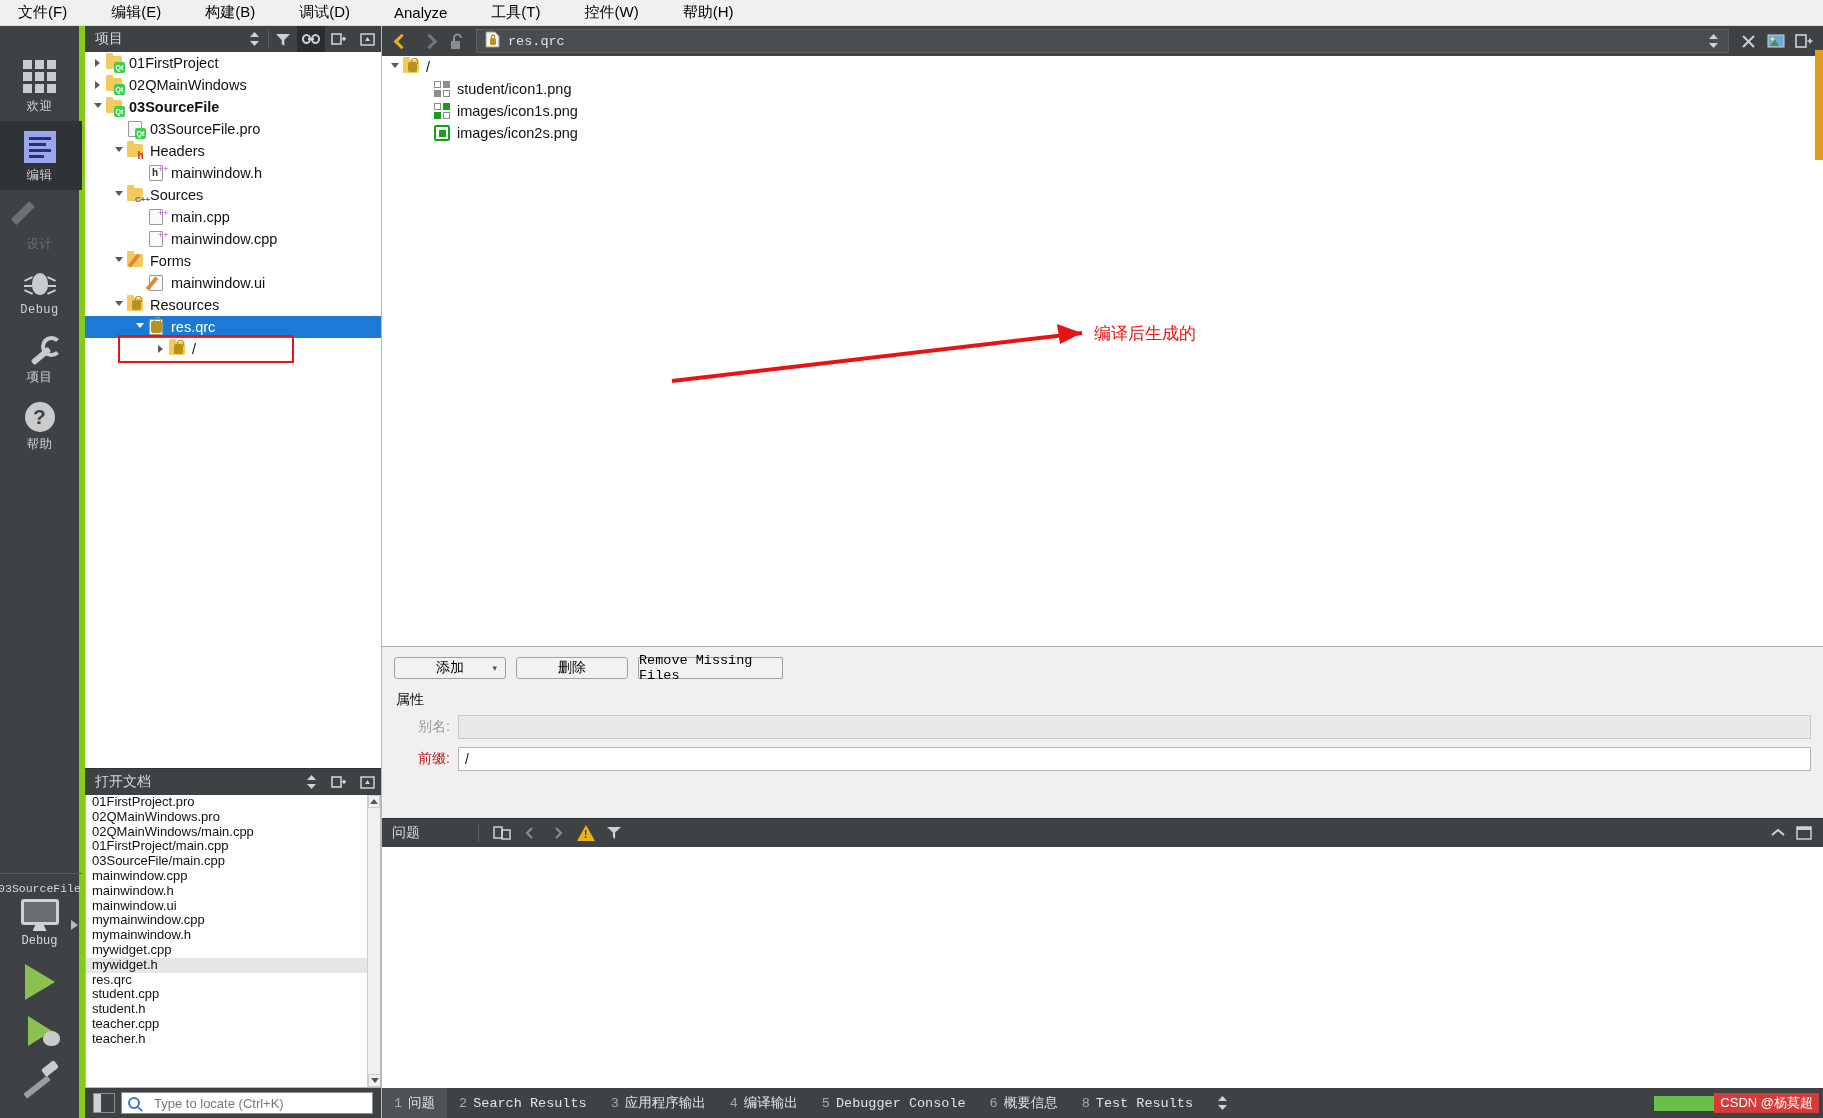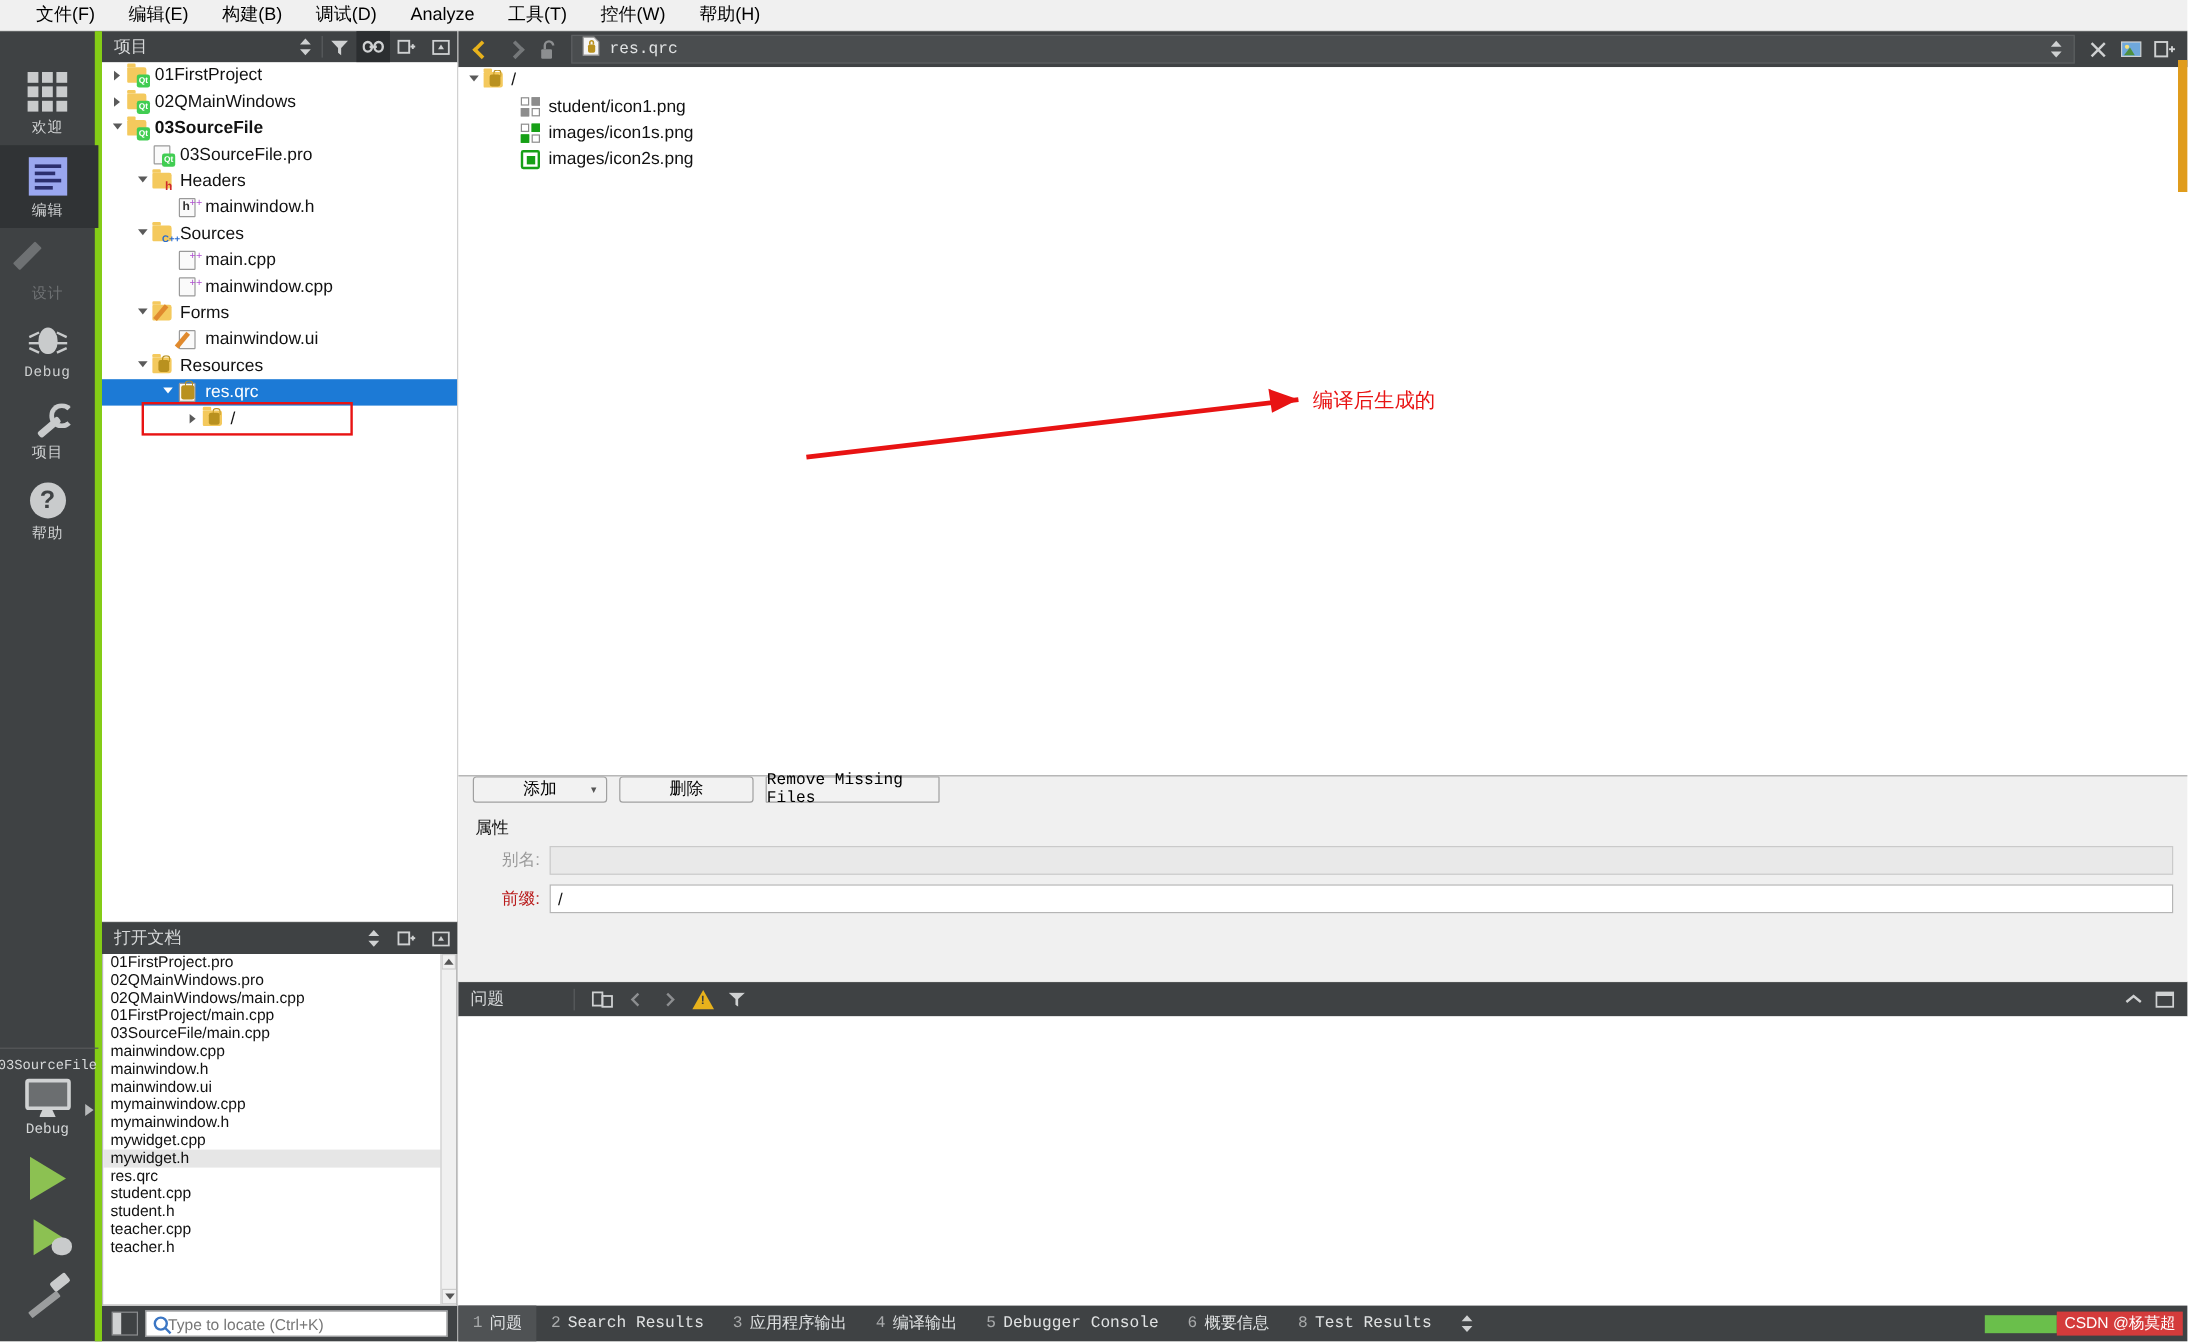--- a/index.html
+++ b/index.html
@@ -9,21 +9,21 @@
     font-family:"Liberation Sans", sans-serif;
     font-size:15px;
     background:#ffffff;
     overflow:hidden;
     position:relative;
   }
 
   
   #menubar {
     height:26px; background:#f0f0f0; border-bottom:1px solid #dcdcdc;
-    display:flex; align-items:center; padding-left:18px; gap:4px;
+    display:flex; align-items:center; padding-left:6px; gap:20px;
   }
   .menu-item {
     padding:3px 12px; font-size:15px; color:#000; cursor:default; white-space:nowrap;
   }
 
   
   #appbody { display:flex; height:calc(1118px - 26px); }
 
   
   #modebar {
@@ -151,21 +151,21 @@
   .tiny-tri { width:0;height:0;border-left:4px solid transparent;border-right:4px solid transparent; }
   .tiny-tri.u { border-bottom:5px solid #555; }
   .tiny-tri.d { border-top:5px solid #555; }
 
   
   #locbar { height:30px; background:#3f4244; display:flex; align-items:center; gap:6px;
     padding:0 8px; }
   #sidebtn { width:22px; height:20px; border:1px solid #8c8e90; display:flex; }
   #sidebtn .l { width:7px; background:#d0d2d3; } #sidebtn .r { flex:1; }
   #locinput { flex:1 1 auto; height:22px; background:#fff; border:1px solid #8c8e90;
-    display:flex; align-items:center; gap:0; padding:0 6px; font-size:13px; color:#777; }
+    display:flex; align-items:center; gap:14px; padding:0 6px; font-size:13px; color:#777; }
   .mag { width:12px; height:12px; border:2px solid #3b76c4; border-radius:50%; position:relative; }
   .mag::after { content:""; position:absolute; right:-5px; bottom:-3px; width:6px; height:2px;
     background:#3b76c4; transform:rotate(45deg); }
 
   
   #editorcol { flex:1 1 auto; display:flex; flex-direction:column; min-width:0; }
   #edtoolbar { height:30px; background:#3f4244; display:flex; align-items:center;
     gap:2px; padding:0 6px; color:#d7d9da; }
   .tb-ico { width:26px; height:26px; display:flex; align-items:center; justify-content:center;
     cursor:pointer; }
@@ -190,21 +190,21 @@
     display:flex; align-items:center; justify-content:center; }
   .ico-chip i { width:7px; height:7px; background:#8d8d8d; display:block; }
   .ico-chip.green { border-color:#17a017; } .ico-chip.green i { background:#17a017; }
 
   
   #annot-arrow { position:absolute; pointer-events:none; }
   #annot-text { position:absolute; color:#e81313; font-size:17px; white-space:nowrap; }
 
   
   #resprops { height:172px; flex:0 0 172px; background:#f0f0f0; border-top:1px solid #a8a8a8;
-    padding:0 12px 0 12px; }
+    padding:10px 12px 0 12px; }
   .rbtnrow { display:flex; gap:10px; align-items:center; }
   .rbtn { height:22px; background:#f2f2f2; border:1px solid #a0a0a0; border-radius:3px;
     font-size:14px; display:flex; align-items:center; justify-content:center; cursor:pointer; }
   .rbtn.mono { font-family:"Liberation Mono", monospace; font-size:13.5px; border-radius:1px; }
   .rbtn .drop { position:absolute; right:8px; font-size:9px; color:#555; }
   .ptitle { margin:12px 0 6px 2px; font-size:14px; color:#111; }
   .pgrid { display:flex; flex-direction:column; gap:8px; }
   .prow { display:flex; align-items:center; gap:8px; }
   .plabel { width:56px; text-align:right; font-size:14px; color:#b91c1c; }
   .plabel.dim { color:#9a9a9a; }

